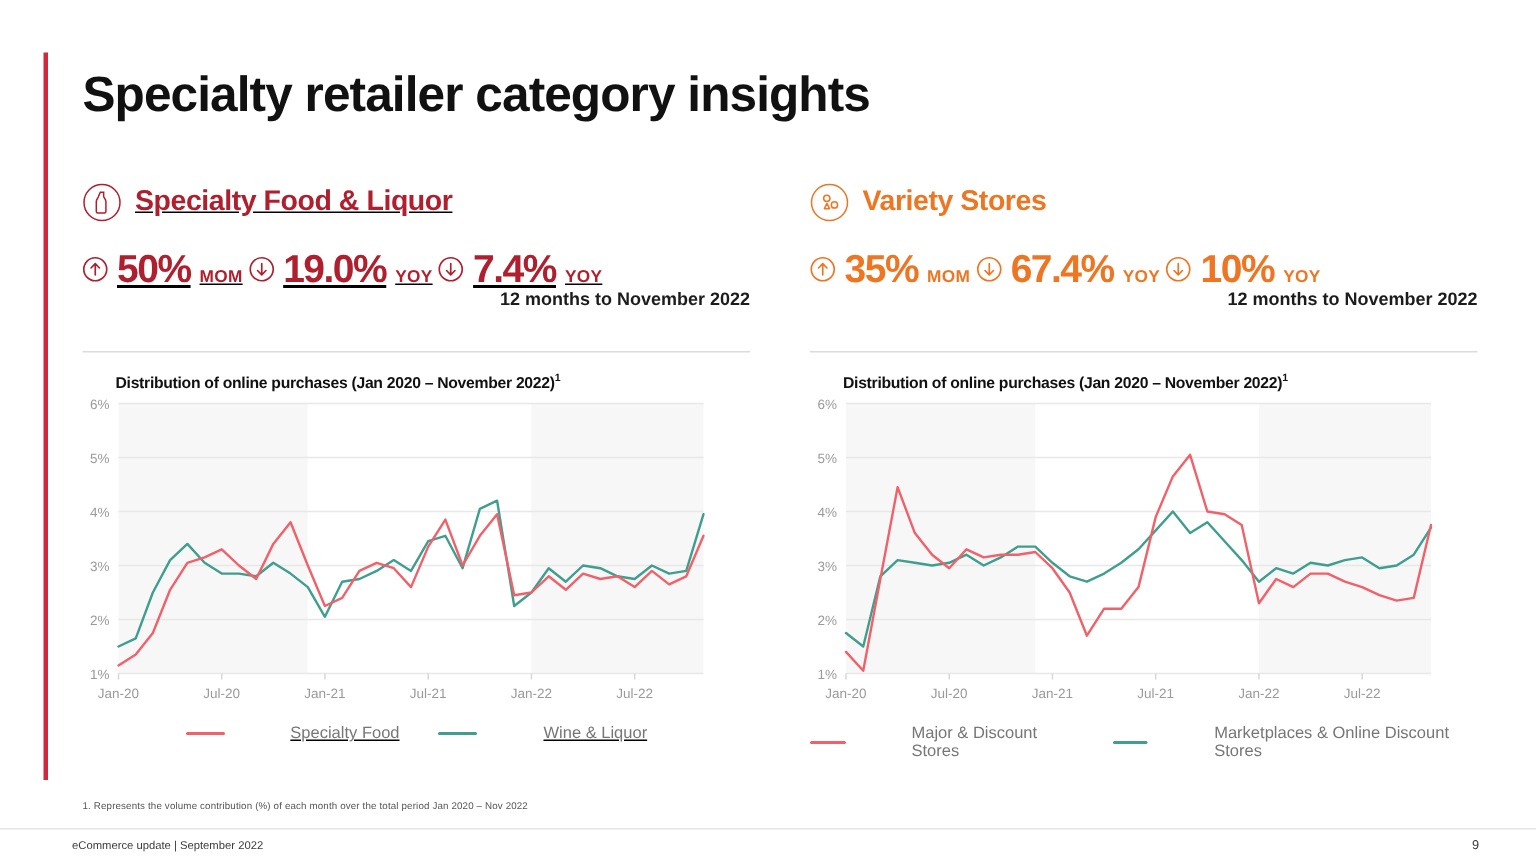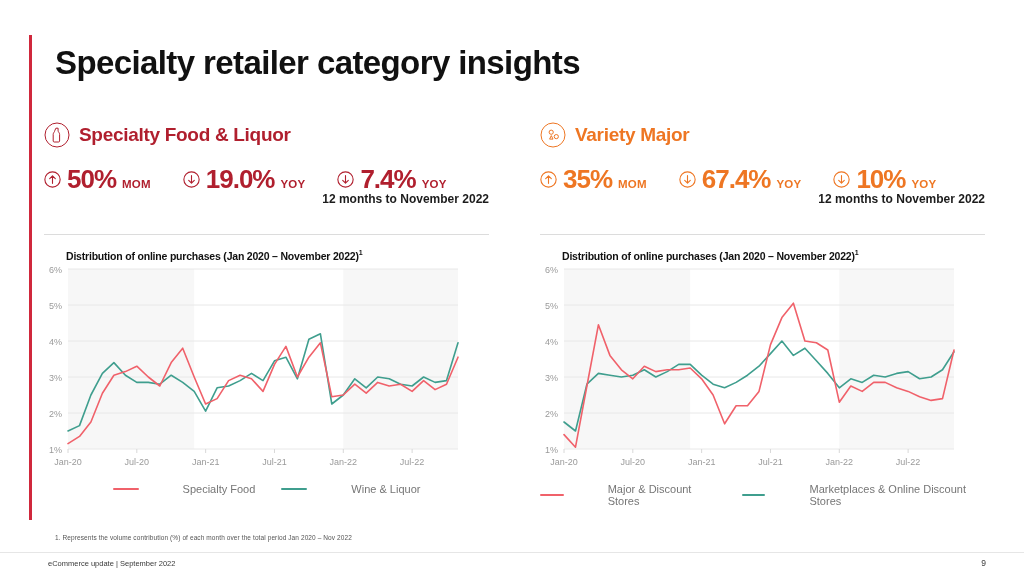--- a/index.html
+++ b/index.html
@@ -17,36 +17,36 @@
     background: #D0283C;
   }
 
   .page-title {
     position: absolute; left: 55px; top: 44px;
     font-size: 33px; font-weight: 700; letter-spacing: -0.6px;
     color: #111111;
   }
 
   .panel { position: absolute; top: 120px; width: 445px; }
-  .panel-left  { left: 44px; }
+  .panel-left  { left: 55px; text-decoration: underline; }
   .panel-right { left: 540px; }
 
   
   .cat-head { display: flex; align-items: center; gap: 9px; height: 30px; }
   .cat-icon {
     width: 26px; height: 26px; border-radius: 50%;
     display: flex; align-items: center; justify-content: center;
     flex: 0 0 auto;
   }
   .cat-icon svg { display:block; }
   .cat-title { font-size: 19px; font-weight: 700; letter-spacing: -0.3px; }
 
   
   .metrics { position: relative; margin-top: 16px; height: 46px; }
-  .metric-row { display: flex; align-items: center; gap: 32px; }
+  .metric-row { display: flex; align-items: center; gap: 4px; }
   .metric { display: flex; align-items: baseline; gap: 6px; }
   .arrow-wrap { align-self: center; display:flex; }
   .metric-val { font-size: 26px; font-weight: 700; letter-spacing: -1px; line-height: 1; }
   .metric-unit { font-size: 11.5px; font-weight: 700; letter-spacing: 0.2px; }
   .metric-note {
     position: absolute; right: 0; top: 26px;
     font-size: 12px; font-weight: 700; color: #1c1c1c; white-space: nowrap;
   }
 
   .divider {
@@ -199,21 +199,21 @@
   <div class="panel panel-right">
     <div class="cat-head">
       <span class="cat-icon">
         <svg width="26" height="26" viewBox="0 0 26 26">
           <circle cx="13" cy="13" r="12" fill="none" stroke="#EE7623" stroke-width="1"></circle>
           <circle cx="11.2" cy="10.2" r="2.1" fill="none" stroke="#EE7623" stroke-width="1"></circle>
           <circle cx="16.3" cy="14.6" r="2.1" fill="none" stroke="#EE7623" stroke-width="1"></circle>
           <path d="M9.6 17.1 L11.3 13.6 L13 17.1 Z" fill="none" stroke="#EE7623" stroke-width="1" stroke-linejoin="round"></path>
         </svg>
       </span>
-      <span class="cat-title" style="color:#EE7623">Variety Major</span>
+      <span class="cat-title" style="color:#EE7623">Variety Stores</span>
     </div>
 
     <div class="metrics">
       <div class="metric-row">
         <div class="metric">
           <span class="arrow-wrap">
             <svg width="17" height="17" viewBox="0 0 20 20">
               <circle cx="10" cy="10" r="9" fill="none" stroke="#EE7623" stroke-width="1.3"></circle>
               <path d="M10 14.5 V5.8 M6.7 9 L10 5.6 L13.3 9" fill="none" stroke="#EE7623" stroke-width="1.3" stroke-linecap="round" stroke-linejoin="round"></path>
             </svg>

